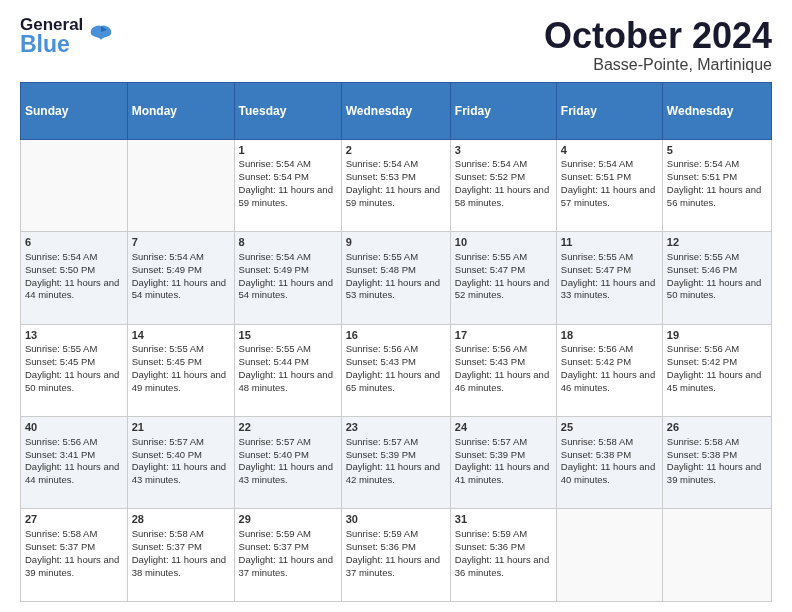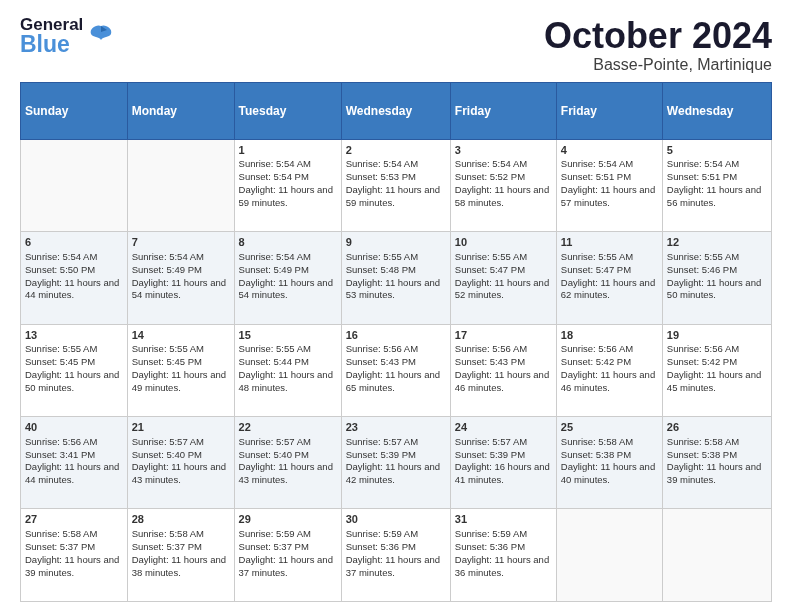--- a/index.html
+++ b/index.html
@@ -183,21 +183,21 @@
           <td>
             <span class="day-num">10</span>
             <div>Sunrise: 5:55 AM</div>
             <div>Sunset: 5:47 PM</div>
             <div>Daylight: 11 hours and 52 minutes.</div>
           </td>
           <td>
             <span class="day-num">11</span>
             <div>Sunrise: 5:55 AM</div>
             <div>Sunset: 5:47 PM</div>
-            <div>Daylight: 11 hours and 62 minutes.</div>
+            <div>Daylight: 11 hours and 33 minutes.</div>
           </td>
           <td>
             <span class="day-num">12</span>
             <div>Sunrise: 5:55 AM</div>
             <div>Sunset: 5:46 PM</div>
             <div>Daylight: 11 hours and 50 minutes.</div>
           </td>
         </tr>
         <tr>
           <td>
@@ -265,21 +265,21 @@
           <td>
             <span class="day-num">23</span>
             <div>Sunrise: 5:57 AM</div>
             <div>Sunset: 5:39 PM</div>
             <div>Daylight: 11 hours and 42 minutes.</div>
           </td>
           <td>
             <span class="day-num">24</span>
             <div>Sunrise: 5:57 AM</div>
             <div>Sunset: 5:39 PM</div>
-            <div>Daylight: 16 hours and 41 minutes.</div>
+            <div>Daylight: 11 hours and 41 minutes.</div>
           </td>
           <td>
             <span class="day-num">25</span>
             <div>Sunrise: 5:58 AM</div>
             <div>Sunset: 5:38 PM</div>
             <div>Daylight: 11 hours and 40 minutes.</div>
           </td>
           <td>
             <span class="day-num">26</span>
             <div>Sunrise: 5:58 AM</div>

